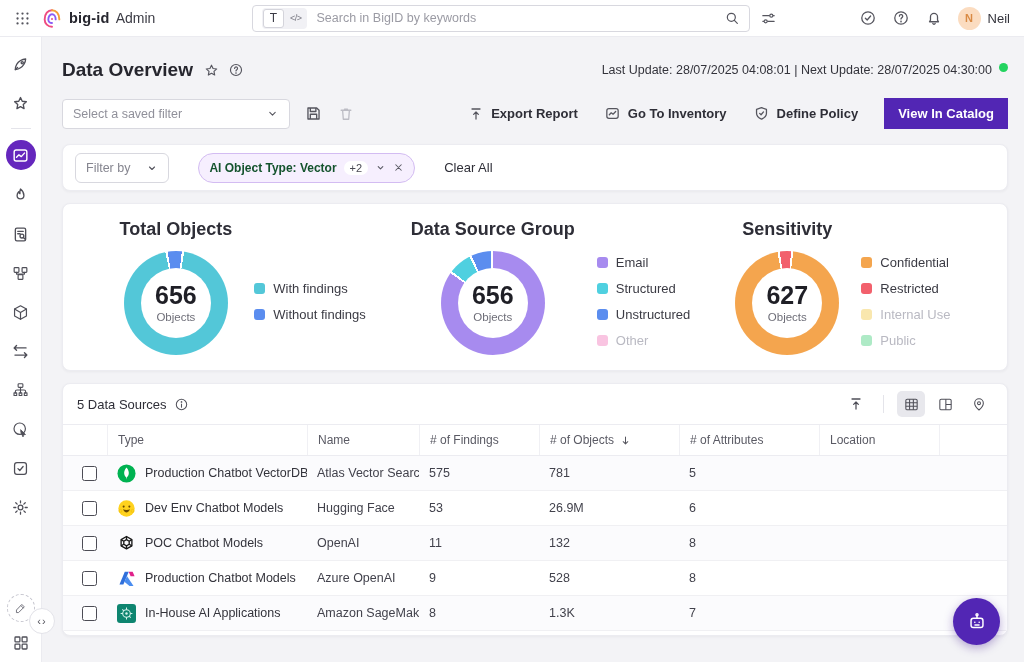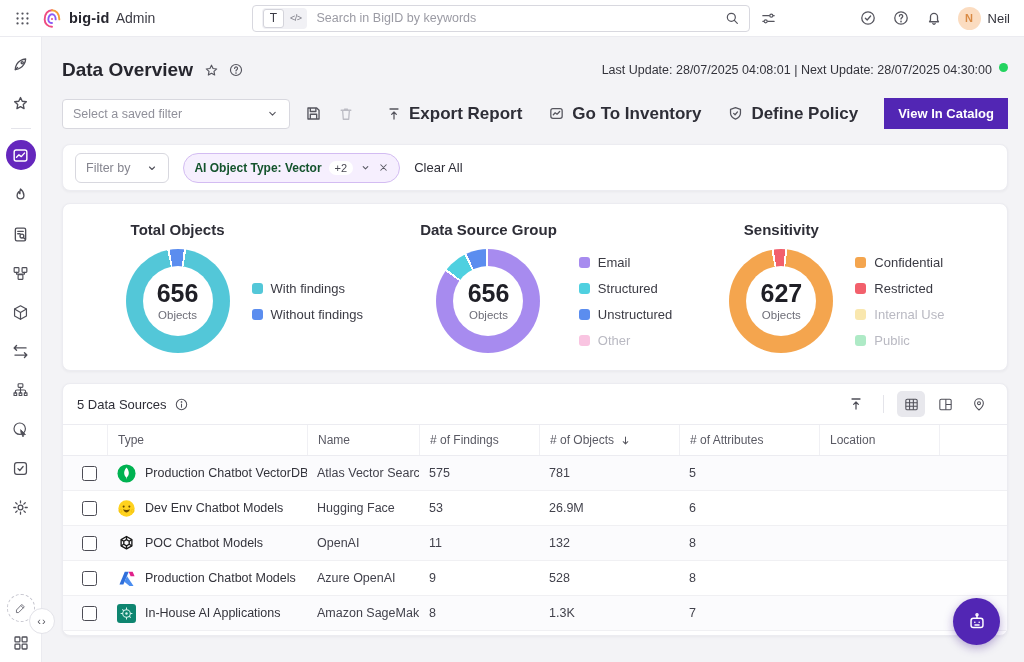--- a/index.html
+++ b/index.html
@@ -42,37 +42,37 @@
   .title-row .icon{margin-right:8px;cursor:pointer}
   .update-text{margin-left:auto;font-size:12.5px;color:#33333b;display:flex;align-items:flex-start;gap:7px}
   .green-dot{width:9px;height:9px;border-radius:50%;background:#23d35f}
 
   .controls-row{display:flex;align-items:center;margin-top:17px}
   .saved-filter{width:228px;height:30px;border:1px solid #d8d8df;border-radius:4px;background:#fff;display:flex;align-items:center;padding:0 10px;color:#90909a;font-size:12.5px;cursor:pointer}
   .saved-filter .chev{margin-left:auto;color:#55555e}
   .ctl-icon{margin-left:14px;cursor:pointer}
   .ctl-icon.disabled{color:#bcbcc4;cursor:default}
   .right-actions{margin-left:auto;display:flex;align-items:center;gap:26px}
-  .text-btn{display:flex;align-items:center;gap:7px;font-size:17px;font-weight:700;color:#2e2e37;cursor:pointer;background:none;border:none;font-family:"Liberation Sans",sans-serif;padding:0}
+  .text-btn{display:flex;align-items:center;gap:7px;font-size:13px;font-weight:700;color:#2e2e37;cursor:pointer;background:none;border:none;font-family:"Liberation Sans",sans-serif;padding:0}
   .primary-btn{background:#5226b4;color:#fff;border:none;border-radius:0;height:31px;padding:0 14px;font-size:13px;font-weight:700;cursor:pointer;font-family:"Liberation Sans",sans-serif}
 
   .card{background:#fff;border:1px solid #ececf1;border-radius:8px;box-shadow:0 1px 3px rgba(30,30,50,.05)}
-  .filter-card{margin-top:15px;height:47px;display:flex;align-items:center;padding:0 12px;gap:14px}
+  .filter-card{margin-top:15px;height:47px;display:flex;align-items:center;padding:0 12px;gap:29px}
   .filterby-btn{height:30px;border:1px solid #d8d8df;border-radius:6px;background:#fff;display:flex;align-items:center;gap:16px;padding:0 10px;font-size:12.5px;color:#85858f;cursor:pointer}
   .chip{height:30px;border:1px solid #d3bcf2;background:#f6effe;border-radius:16px;display:flex;align-items:center;padding:0 10px;gap:7px;cursor:pointer}
   .chip-label{font-size:12px;font-weight:700;color:#14532d}
   .chip-badge{background:#fff;border-radius:9px;padding:1px 6px;font-size:11px;color:#4a4a54}
   .chip .icon{color:#5a5a64}
   .clear-all{font-size:13px;color:#2e2e37;cursor:pointer}
 
   
   .charts-card{margin-top:12px;height:168px;display:flex;align-items:center;justify-content:space-around;padding:0 34px}
   .chart-group{display:flex;align-items:center;gap:22px}
   .donut-col{display:flex;flex-direction:column;align-items:center}
-  .chart-title{font-size:15px;font-weight:700;color:#2e2e37;margin-bottom:11px}
+  .chart-title{font-size:18px;font-weight:700;color:#2e2e37;margin-bottom:11px}
   .donut{position:relative;width:104px;height:104px;border-radius:50%}
   .donut-hole{position:absolute;inset:17px;background:#fff;border-radius:50%;display:flex;flex-direction:column;align-items:center;justify-content:center}
   .donut-value{font-size:25px;font-weight:700;color:#1f1f26;line-height:1}
   .donut-label{font-size:11.5px;color:#6e6e78;margin-top:3px}
   .legend{display:flex;flex-direction:column;gap:11px;padding-top:28px}
   .legend-item{display:flex;align-items:center;gap:8px;cursor:pointer}
   .swatch{width:11px;height:11px;border-radius:3px;flex:none}
   .leg-label{font-size:13px;color:#3b3b44;white-space:nowrap}
   .leg-label.muted{color:#b9b9c2}
 

